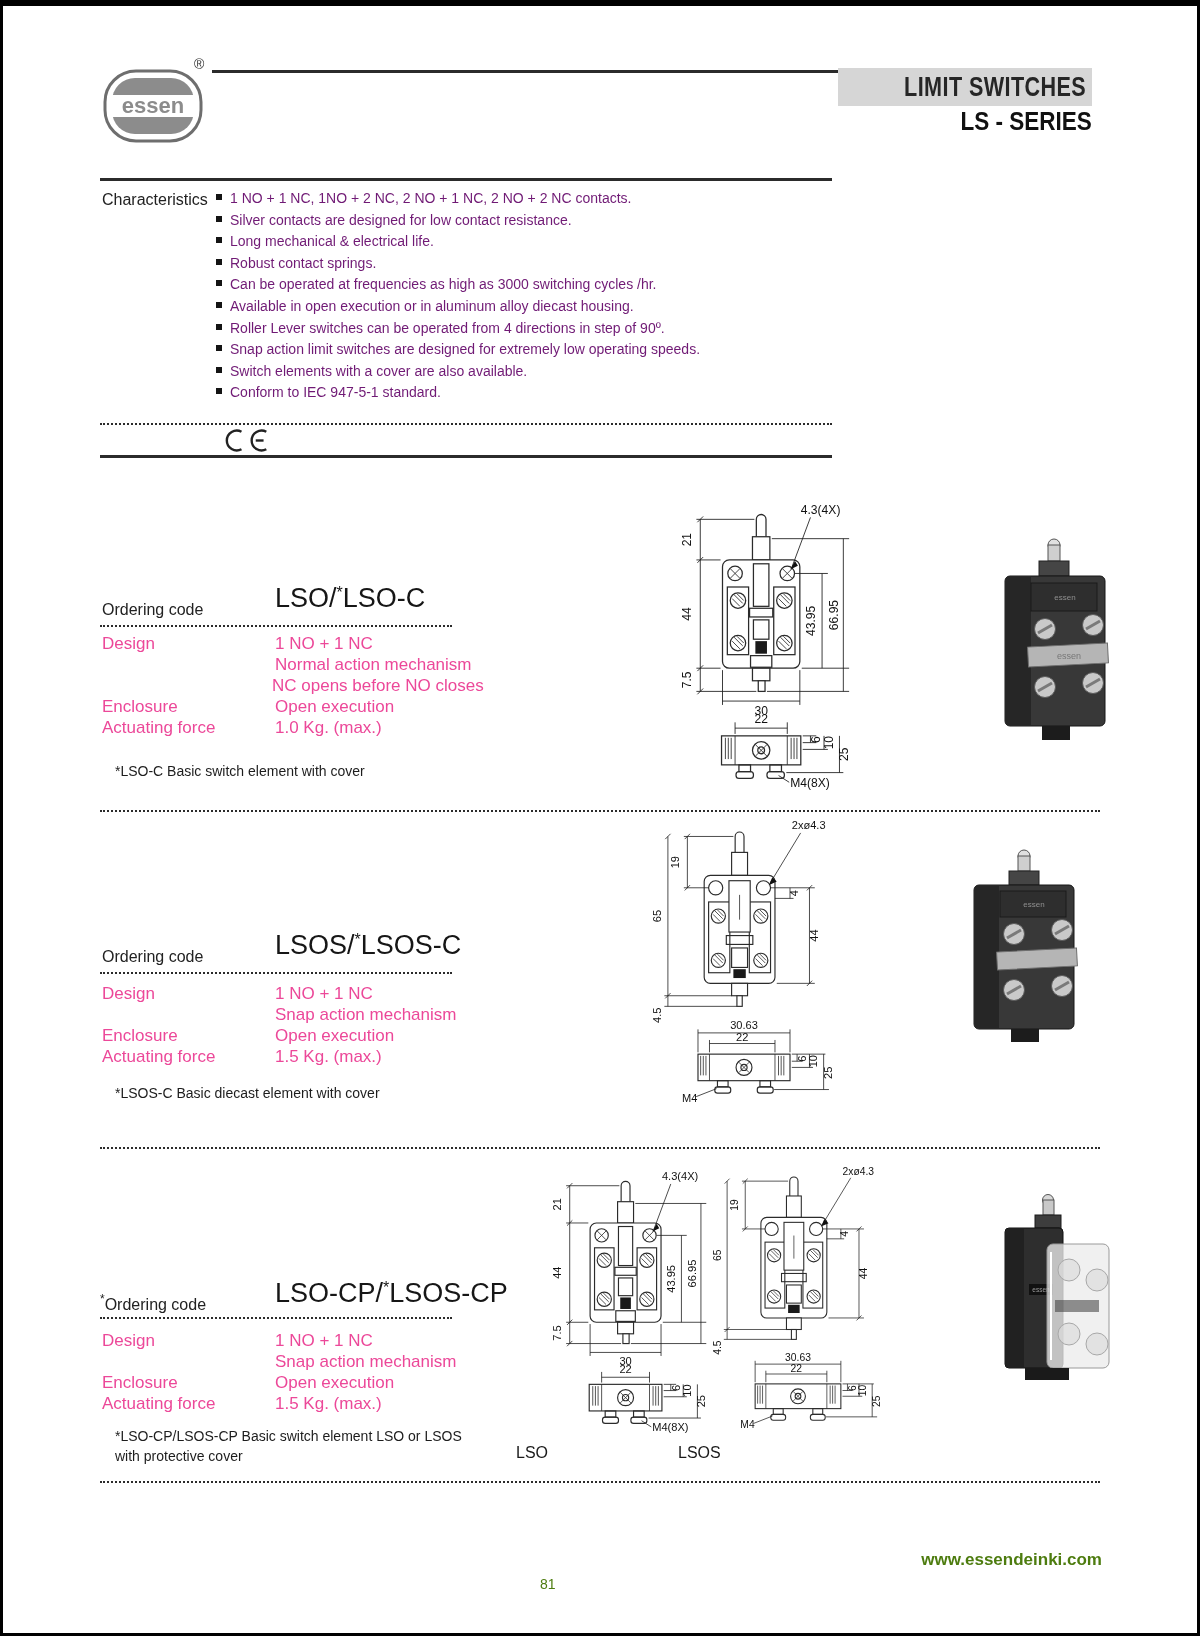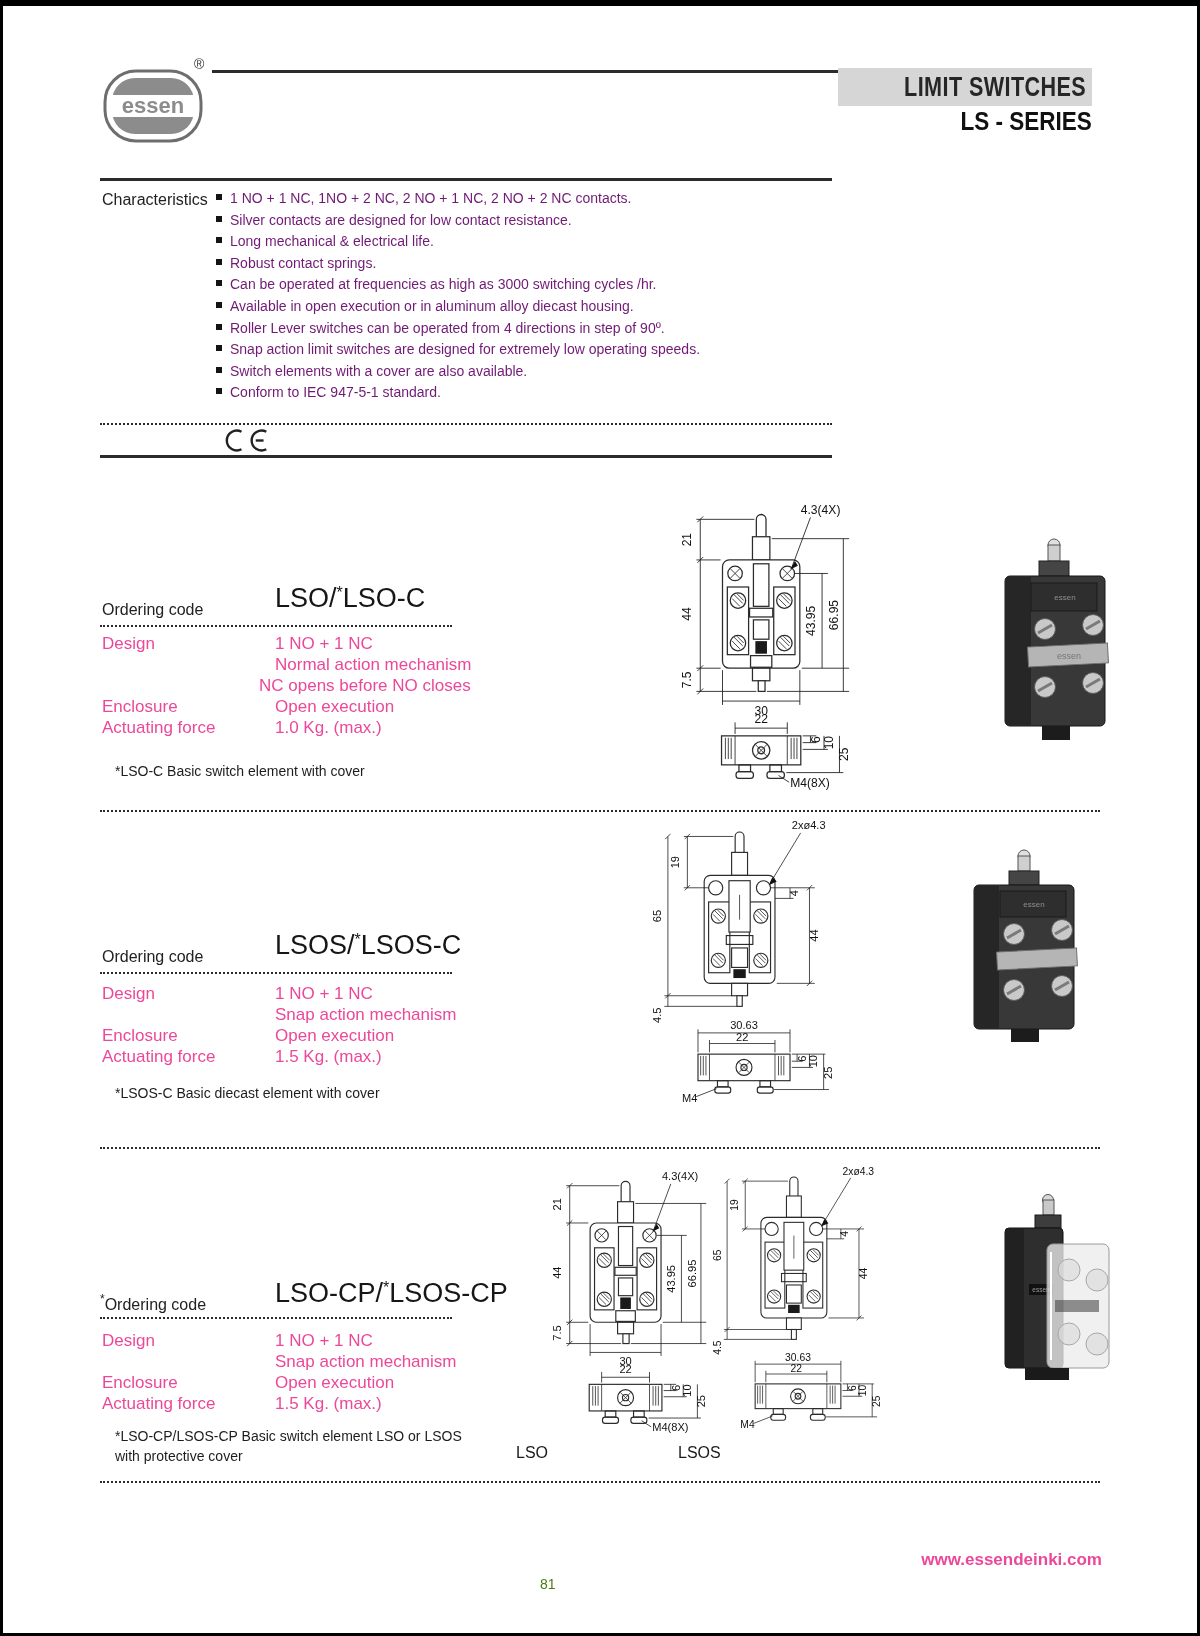--- a/index.html
+++ b/index.html
@@ -18,21 +18,21 @@
   .subtitle span { display:inline-block; transform:scaleX(.9); transform-origin:right center; white-space:nowrap; }
   .small-label { font-size:16px; color:#222; }
   .char-item { font-size:14px; line-height:21.6px; color:#701a75; white-space:nowrap; }
   .sq { display:inline-block; width:6px; height:6px; background:#141414; margin-right:8px; vertical-align:3px; }
   .sec-title { font-size:27px; color:#161616; white-space:nowrap; }
   .sec-title sup { font-size:16px; vertical-align:9px; }
   .spec { font-size:17px; color:#ec4899; white-space:nowrap;text-align:right; }
   .footnote { font-size:14px; color:#1d1d1d; white-space:nowrap;margin-left:15px; }
   .ord sup { font-size:12px; vertical-align:7px; }
   .draw-label { font-size:16px; color:#1a1a1a; }
-  .footer-web { font-size:17px; font-weight:bold; color:#ec4899; }
+  .footer-web { font-size:17px; font-weight:bold; color:#4d7c0f; }
   .footer-page { font-size:14px; color:#4d7c0f; text-align:left; }
   .reg { font-size:14px; color:#333; }
   
   .dwg rect,.dwg circle,.dwg path { fill:none; stroke:#2b2b2b; stroke-width:1.3px; }
   .dwg line { stroke:#2b2b2b; stroke-width:0.9px; }
   .dwg .w { fill:#fff; }
   .dwg .dark { fill:#1a1a1a; stroke:none; }
   .dim line { stroke:#1f1f1f; stroke-width:0.9px; }
   .dim text { font-size:12.5px; fill:#111; text-anchor:middle; }
   .dim .start { text-anchor:start; }
@@ -83,21 +83,21 @@
 <div class="abs small-label ord" style="left:102px;top:597px">
   <sup></sup><span>Ordering code</span>
 </div>
 <div class="abs sec-title" style="left:275px;top:583px">
   <span>LSO/</span><sup>*</sup><span>LSO-C</span>
 </div>
 <div class="abs dotted" style="left:100px;top:625px;width:352px"></div>
 <div class="abs spec" style="left:102px;top:634px">Design</div>
 <div class="abs spec" style="left:275px;top:634px">1 NO + 1 NC</div>
 <div class="abs spec" style="left:275px;top:655px">Normal action mechanism</div>
-<div class="abs spec" style="left:259px;top:676px">NC opens before NO closes</div>
+<div class="abs spec" style="left:272px;top:676px">NC opens before NO closes</div>
 <div class="abs spec" style="left:102px;top:697px">Enclosure</div>
 <div class="abs spec" style="left:275px;top:697px">Open execution</div>
 <div class="abs spec" style="left:102px;top:718px">Actuating force</div>
 <div class="abs spec" style="left:275px;top:718px">1.0  Kg. (max.)</div>
 <div class="abs footnote" style="left:100px;top:763px">*LSO-C  Basic switch element with cover</div>
 
 <svg class="abs" style="left:642px;top:500px" width="248" height="290" viewBox="0 0 240 300">
   <g class="dwg">
     <path d="M110,38 V20 A5,5 0 0 1 120,20 V38" class="w"></path>
     <rect x="106" y="38" width="18" height="24" class="w"></rect>

